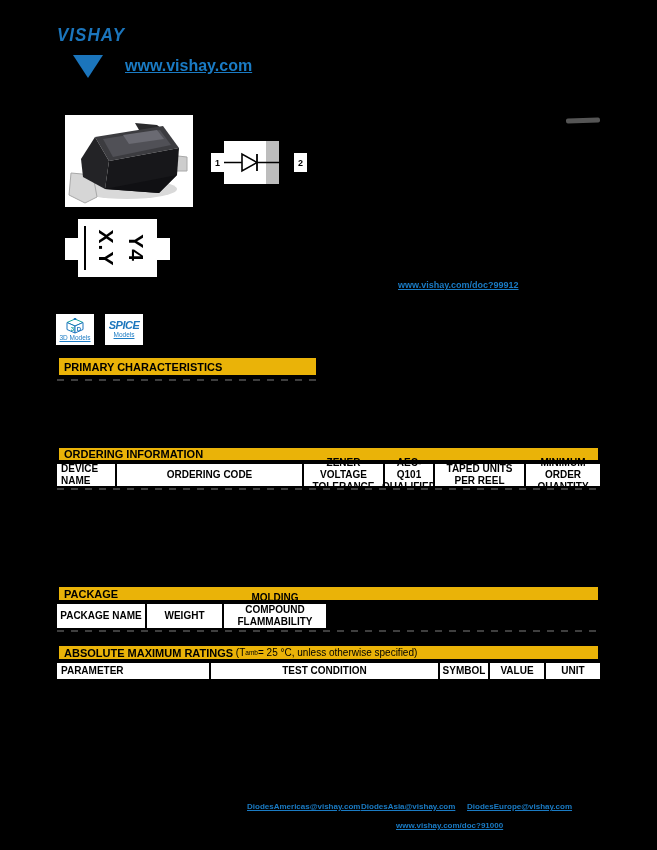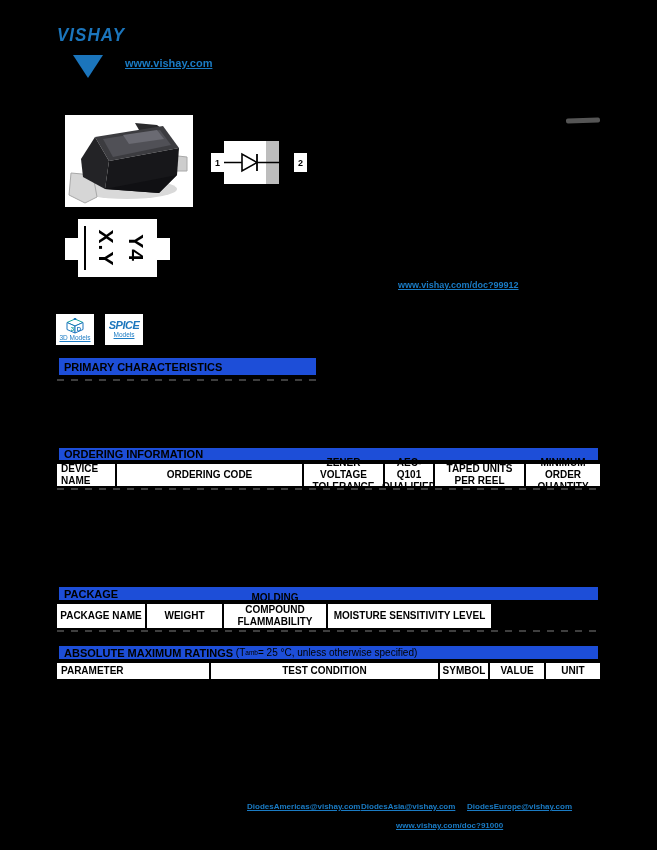--- a/index.html
+++ b/index.html
@@ -5,21 +5,21 @@
   html,body{margin:0;padding:0;background:#000;}
   .page{position:relative;width:657px;height:850px;background:#000;overflow:hidden;
         font-family:"Liberation Sans", sans-serif;color:#000;}
   .abs{position:absolute;}
 
   
   .logo-word{font-weight:bold;font-style:italic;font-size:17px;letter-spacing:1px;
              color:#1b75bc;transform:scaleY(1.05);}
   .logo-tri{width:0;height:0;border-left:15px solid transparent;border-right:15px solid transparent;
             border-top:23px solid #1b75bc;}
-  .site-link{color:#1a7bc4;font-weight:bold;font-size:11px;text-decoration:underline;cursor:pointer;}
+  .site-link{color:#1a7bc4;font-weight:bold;font-size:16px;text-decoration:underline;cursor:pointer;}
 
   
   .smudge{width:34px;height:5px;background:#9a9a9a;opacity:.55;border-radius:2px;transform:rotate(-2deg);}
 
   
   .photo{width:128px;height:92px;background:#fff;}
 
   
   .pinbox{width:13px;height:19px;background:#fff;display:flex;align-items:center;justify-content:center;
           font-size:9px;font-weight:bold;}
@@ -33,21 +33,21 @@
   .mark-text{position:absolute;top:50%;font-weight:bold;font-size:21px;letter-spacing:1px;
              transform:translate(-50%,-50%) rotate(90deg);}
 
   
   .model-box{width:38px;height:31px;background:#fff;display:flex;flex-direction:column;
              align-items:center;justify-content:center;gap:1px;cursor:pointer;}
   .model-label{font-size:6.5px;color:#1a7bc4;text-decoration:underline;line-height:1;}
   .spice-word{font-size:11px;font-weight:bold;font-style:italic;color:#1b75bc;line-height:1;letter-spacing:-0.5px;}
 
   
-  .bar{background:#1d4ed8;border:2px solid #000;box-sizing:border-box;display:flex;align-items:center;
+  .bar{background:#eab308;border:2px solid #000;box-sizing:border-box;display:flex;align-items:center;
        padding-left:5px;font-size:11px;font-weight:bold;white-space:nowrap;}
   .bar .reg{font-weight:normal;font-size:10px;}
   .bar sub{font-size:6.5px;font-weight:normal;}
   .hrow{display:flex;gap:2px;}
   .hcell{background:#fff;display:flex;flex-direction:column;align-items:center;justify-content:center;
          font-size:10px;font-weight:bold;text-align:center;line-height:1.2;box-sizing:border-box;}
   .hcell.left{align-items:flex-start;text-align:left;padding-left:4px;}
   .remnant{height:2px;background:repeating-linear-gradient(90deg,#4e4e4e 0 7px,transparent 7px 14px);opacity:.8;}
 
   
@@ -179,24 +179,20 @@
         <div></div>
       </div>
       <div class="hcell" style="width:75px;">
         <div>WEIGHT</div>
         <div></div>
       </div>
       <div class="hcell" style="width:102px;">
         <div>MOLDING COMPOUND</div>
         <div>FLAMMABILITY RATING</div>
       </div>
-      <div class="hcell" style="width:163px;">
-        <div>MOISTURE SENSITIVITY LEVEL</div>
-        <div></div>
-      </div>
     </div>
     <div class="remnant" style="margin-top:2px;"></div>
   </div>
 
   <div class="abs" style="left:57px;top:644px;width:543px;">
     <div class="bar" style="height:17px;">
       <span>ABSOLUTE MAXIMUM RATINGS</span>
       <span class="reg">&nbsp;</span>
       <span class="reg">(T</span>
       <sub>amb</sub>

